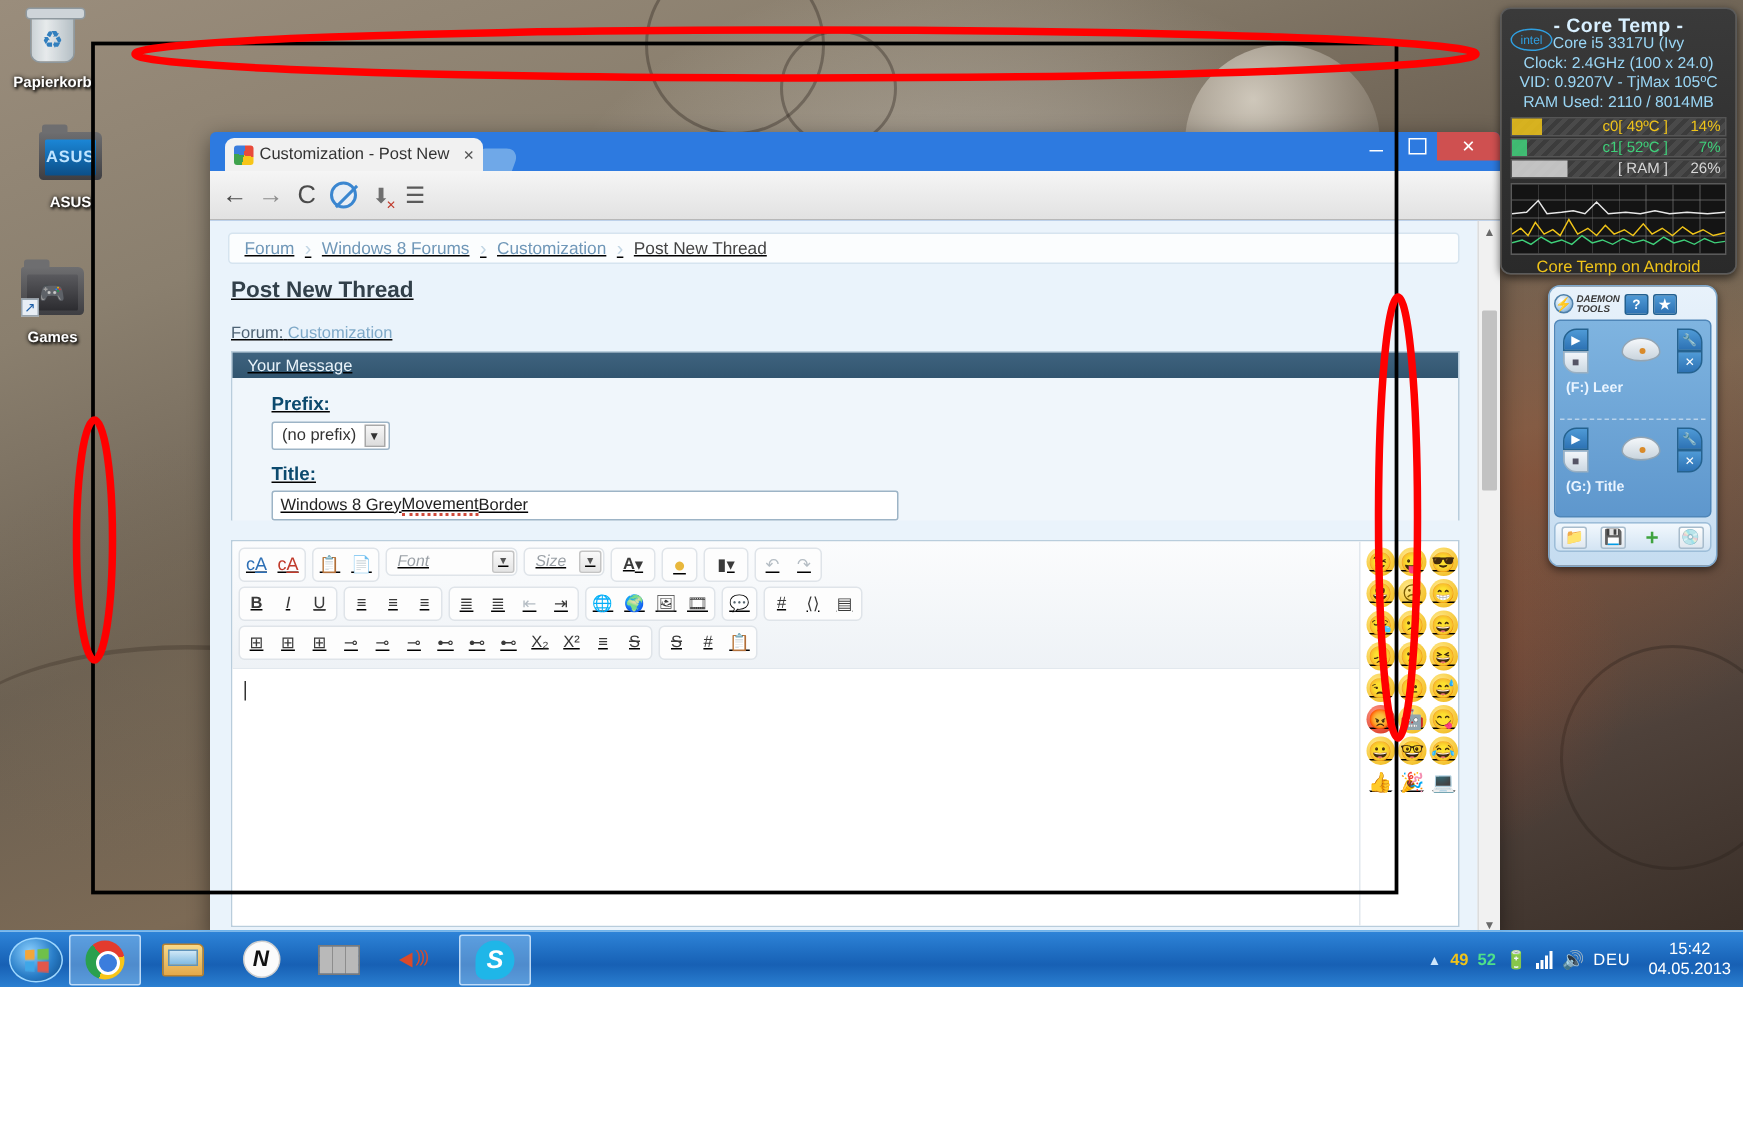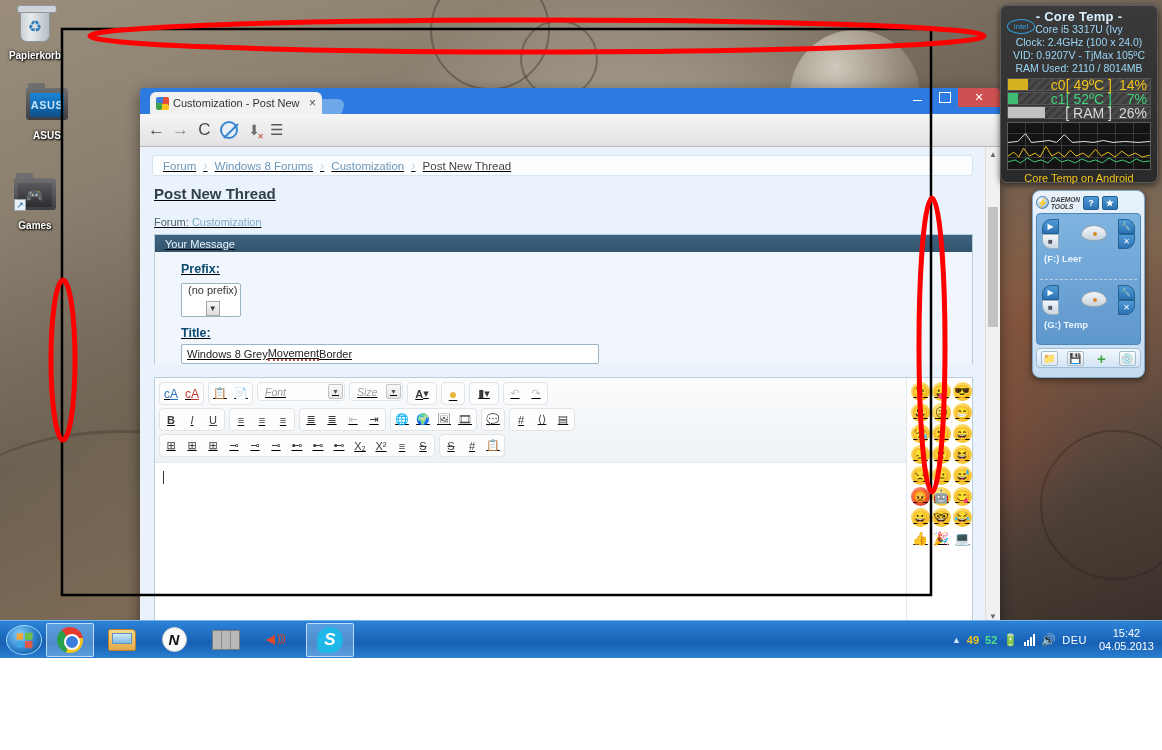--- a/index.html
+++ b/index.html
@@ -179,21 +179,21 @@
   }
   #coretemp .title { color:#d9f0ff; font-weight:bold; font-size:13px; letter-spacing:.3px; }
   #ct-intel {
     position:absolute; left:6px; top:13px; width:28px; height:15px;
     border:1.5px solid #2f9fe0; border-radius:50%; color:#2f9fe0;
     font-size:8px; display:flex; align-items:center; justify-content:center;
   }
   #coretemp .row { color:#9ad6f5; }
   .ct-bars { margin-top:3px; }
   .ct-bar-row {
-    display:flex; height:13px; font-size:14px;
+    display:flex; align-items:center; height:13px; font-size:10px;
     background:repeating-linear-gradient(135deg,#4a4a4a 0 3px,#3c3c3c 3px 6px);
     border:1px solid #555; margin-bottom:1px; position:relative;
   }
   .ct-bar-row .fill { position:absolute; left:0; top:0; bottom:0; }
   .ct-bar-row .lab { margin-left:auto; z-index:2; padding-right:4px; }
   .ct-bar-row .pct { width:34px; text-align:right; z-index:2; padding-right:3px; }
   .ct-c0 .lab, .ct-c0 .pct { color:#f0c419; }
   .ct-c1 .lab, .ct-c1 .pct { color:#3fd07a; }
   .ct-ram .lab, .ct-ram .pct { color:#d8d8d8; }
   #ct-graph {
@@ -347,23 +347,23 @@
   #pg-sub a { color:#7fa9c8; text-decoration:none; cursor:pointer; }
 
   #msg-panel { margin:6px 12px 0 14px; border:1px solid #b9cddc; border-bottom:none; }
   #msg-head {
     height:17px; background:linear-gradient(180deg,#3f637f,#32556f);
     color:#e9f3fa; font-size:11px; display:flex; align-items:center; padding-left:10px;
   }
   #msg-body { background:#f0f6fb; padding:10px 0 0 26px; }
   .f-label { font-size:12.5px; font-weight:bold; color:#0c4a6e; margin-bottom:4px; }
   #prefix-sel {
-    display:inline-flex; align-items:center; height:34px; background:#fff;
+    display:inline-flex; align-items:center; height:19px; background:#fff;
     border:1px solid #9db4c6; border-radius:2px; font-size:11px; color:#333;
-    padding:0 2px 0 6px; gap:5px; cursor:pointer;flex-direction:column;
+    padding:0 2px 0 6px; gap:5px; cursor:pointer;
   }
   #prefix-sel .arrow {
     width:14px; height:15px; background:linear-gradient(180deg,#f7f7f7,#dcdcdc);
     border:1px solid #a8a8a8; display:flex; align-items:center; justify-content:center;
     font-size:8px; color:#333;
   }
   #title-lbl { margin-top:9px; }
   #title-input {
     width:418px; height:20px; background:#fff; border:1px solid #9db4c6; border-radius:2px;
     font-size:11px; color:#222; padding:0 5px; display:flex; align-items:center; cursor:text;
@@ -740,21 +740,21 @@
       <div class="dt-quad dt-q-x">✕</div>
       <div class="dt-disc"></div>
       <div class="dt-label">(F:) Leer</div>
     </div>
     <div class="dt-drive">
       <div class="dt-quad dt-q-play" style="top:5px">▶</div>
       <div class="dt-quad dt-q-stop" style="top:20px">■</div>
       <div class="dt-quad dt-q-wr" style="top:5px">🔧</div>
       <div class="dt-quad dt-q-x" style="top:20px">✕</div>
       <div class="dt-disc" style="top:11px"></div>
-      <div class="dt-label" style="top:39px">(G:) Temp</div>
+      <div class="dt-label" style="top:39px">(G:) Title</div>
     </div>
   </div>
   <div id="dt-foot">
     <div class="dt-fbtn">📁</div>
     <div class="dt-fbtn">💾</div>
     <div class="dt-fbtn plus">+</div>
     <div class="dt-fbtn">💿</div>
   </div>
 </div>
 

